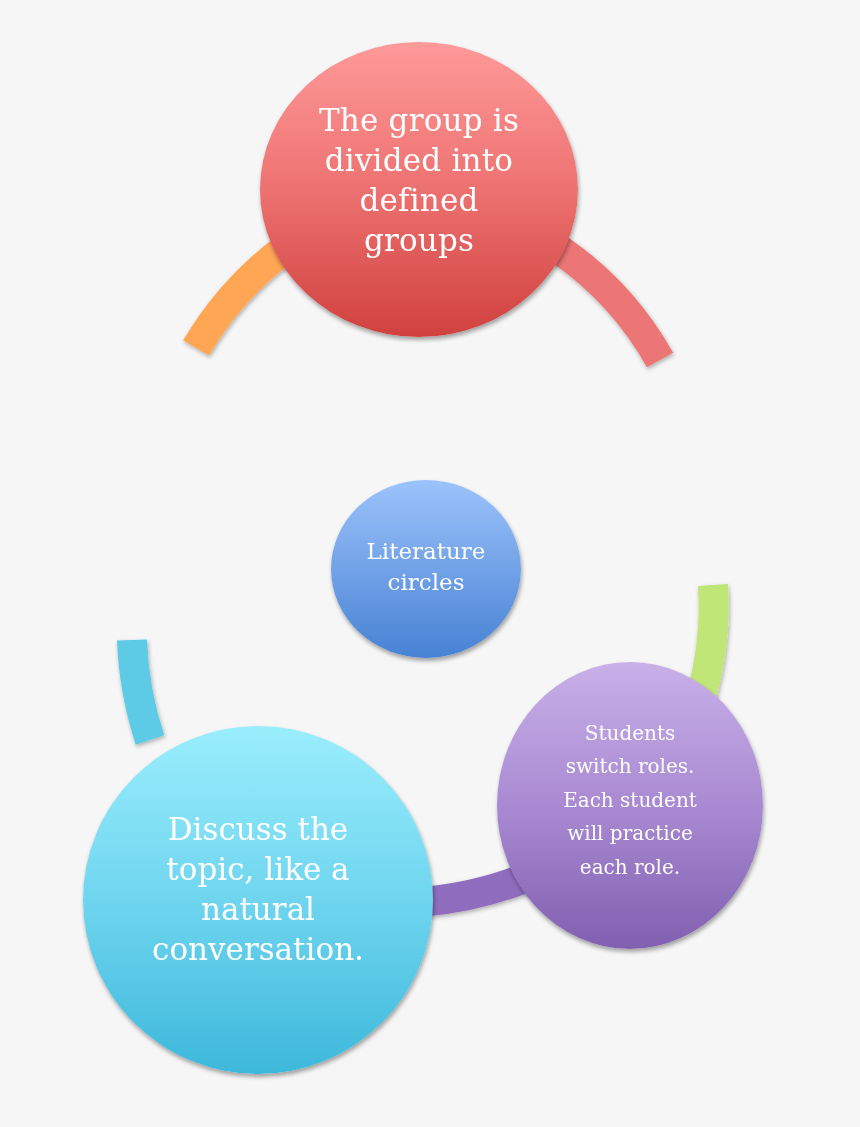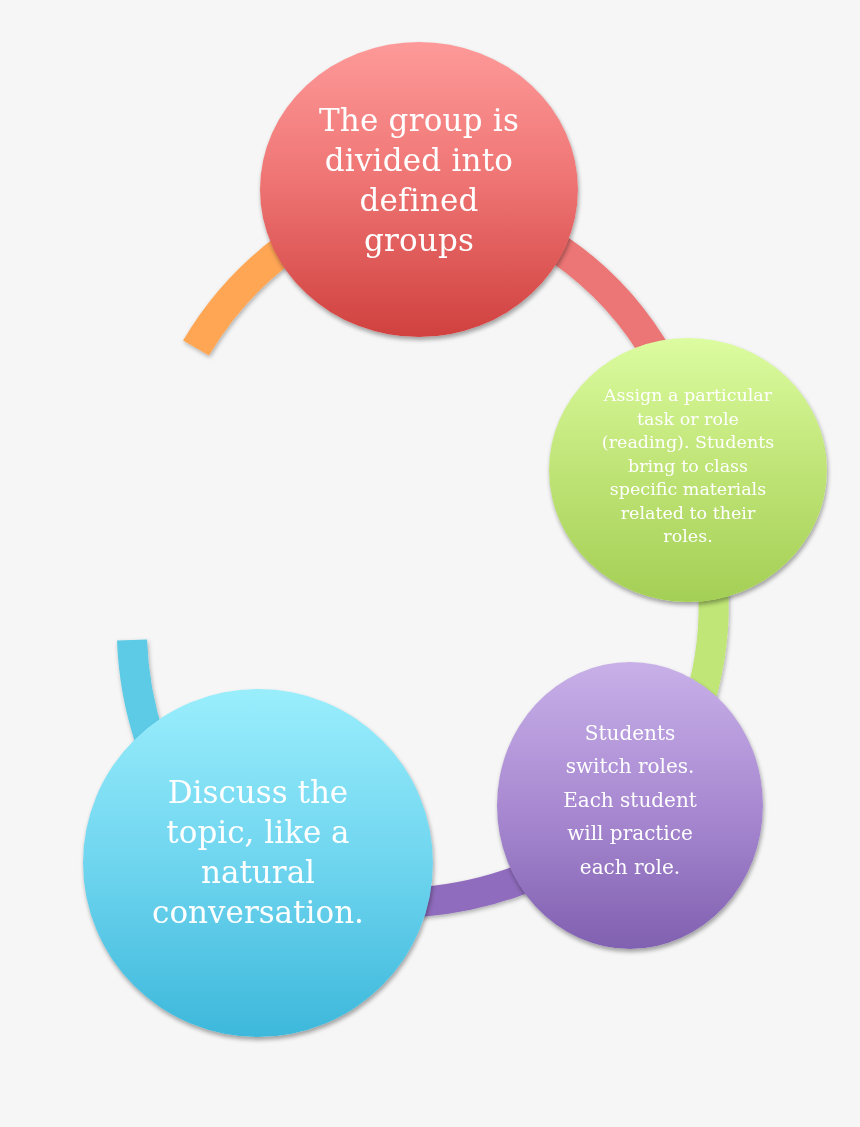--- a/index.html
+++ b/index.html
@@ -47,21 +47,21 @@
     }
     #node-green .node-label { font-size: 17.5px; line-height: 23.5px; margin-top: -7px; }
 
     #node-purple {
       left: 497px; top: 662px; width: 266px; height: 287px;
       background: linear-gradient(to bottom, #c8b0e8 0%, #a98ad2 50%, #8060b0 100%);
     }
     #node-purple .node-label { font-size: 20px; line-height: 33.5px; margin-top: -10px; }
 
     #node-cyan {
-      left: 83px; top: 689px; width: 350px; height: 348px;
+      left: 83px; top: 726px; width: 350px; height: 348px;
       background: linear-gradient(to bottom, #9aeefc 0%, #6fd5ef 50%, #3db8db 100%);
       justify-content: center;
     }
     #node-cyan .node-label { font-size: 31px; line-height: 40px; margin-top: -22px; }
 
     #node-orange {
       left: 35px; top: 338px; width: 261px; height: 318px;
       background: linear-gradient(to bottom, #ffb574 0%, #fea452 50%, #fd912a 100%);
     }
     #node-orange .node-label { font-size: 26px; line-height: 33.5px; margin-top: -16px; }
@@ -102,40 +102,35 @@
     </g>
   </svg>
 
   <div class="node" id="node-red">
     <span class="node-label">The group is
 divided into
 defined
 groups</span>
   </div>
 
-  <div class="node" id="node-green">
-    <span class="node-label">Assign a particular
-task or role
-(reading). Students
-bring to class
-specific materials
-related to their
-roles.</span>
-  </div>
 
   <div class="node" id="node-purple">
     <span class="node-label">Students
 switch roles.
 Each student
 will practice
 each role.</span>
   </div>
 
   <div class="node" id="node-cyan">
     <span class="node-label">Discuss the
 topic, like a
 natural
 conversation.</span>
   </div>
 
 
+  <div class="node" id="node-center">
+    <span class="node-label">Literature
+circles</span>
+  </div>
 
 </div>
 
 </body></html>

